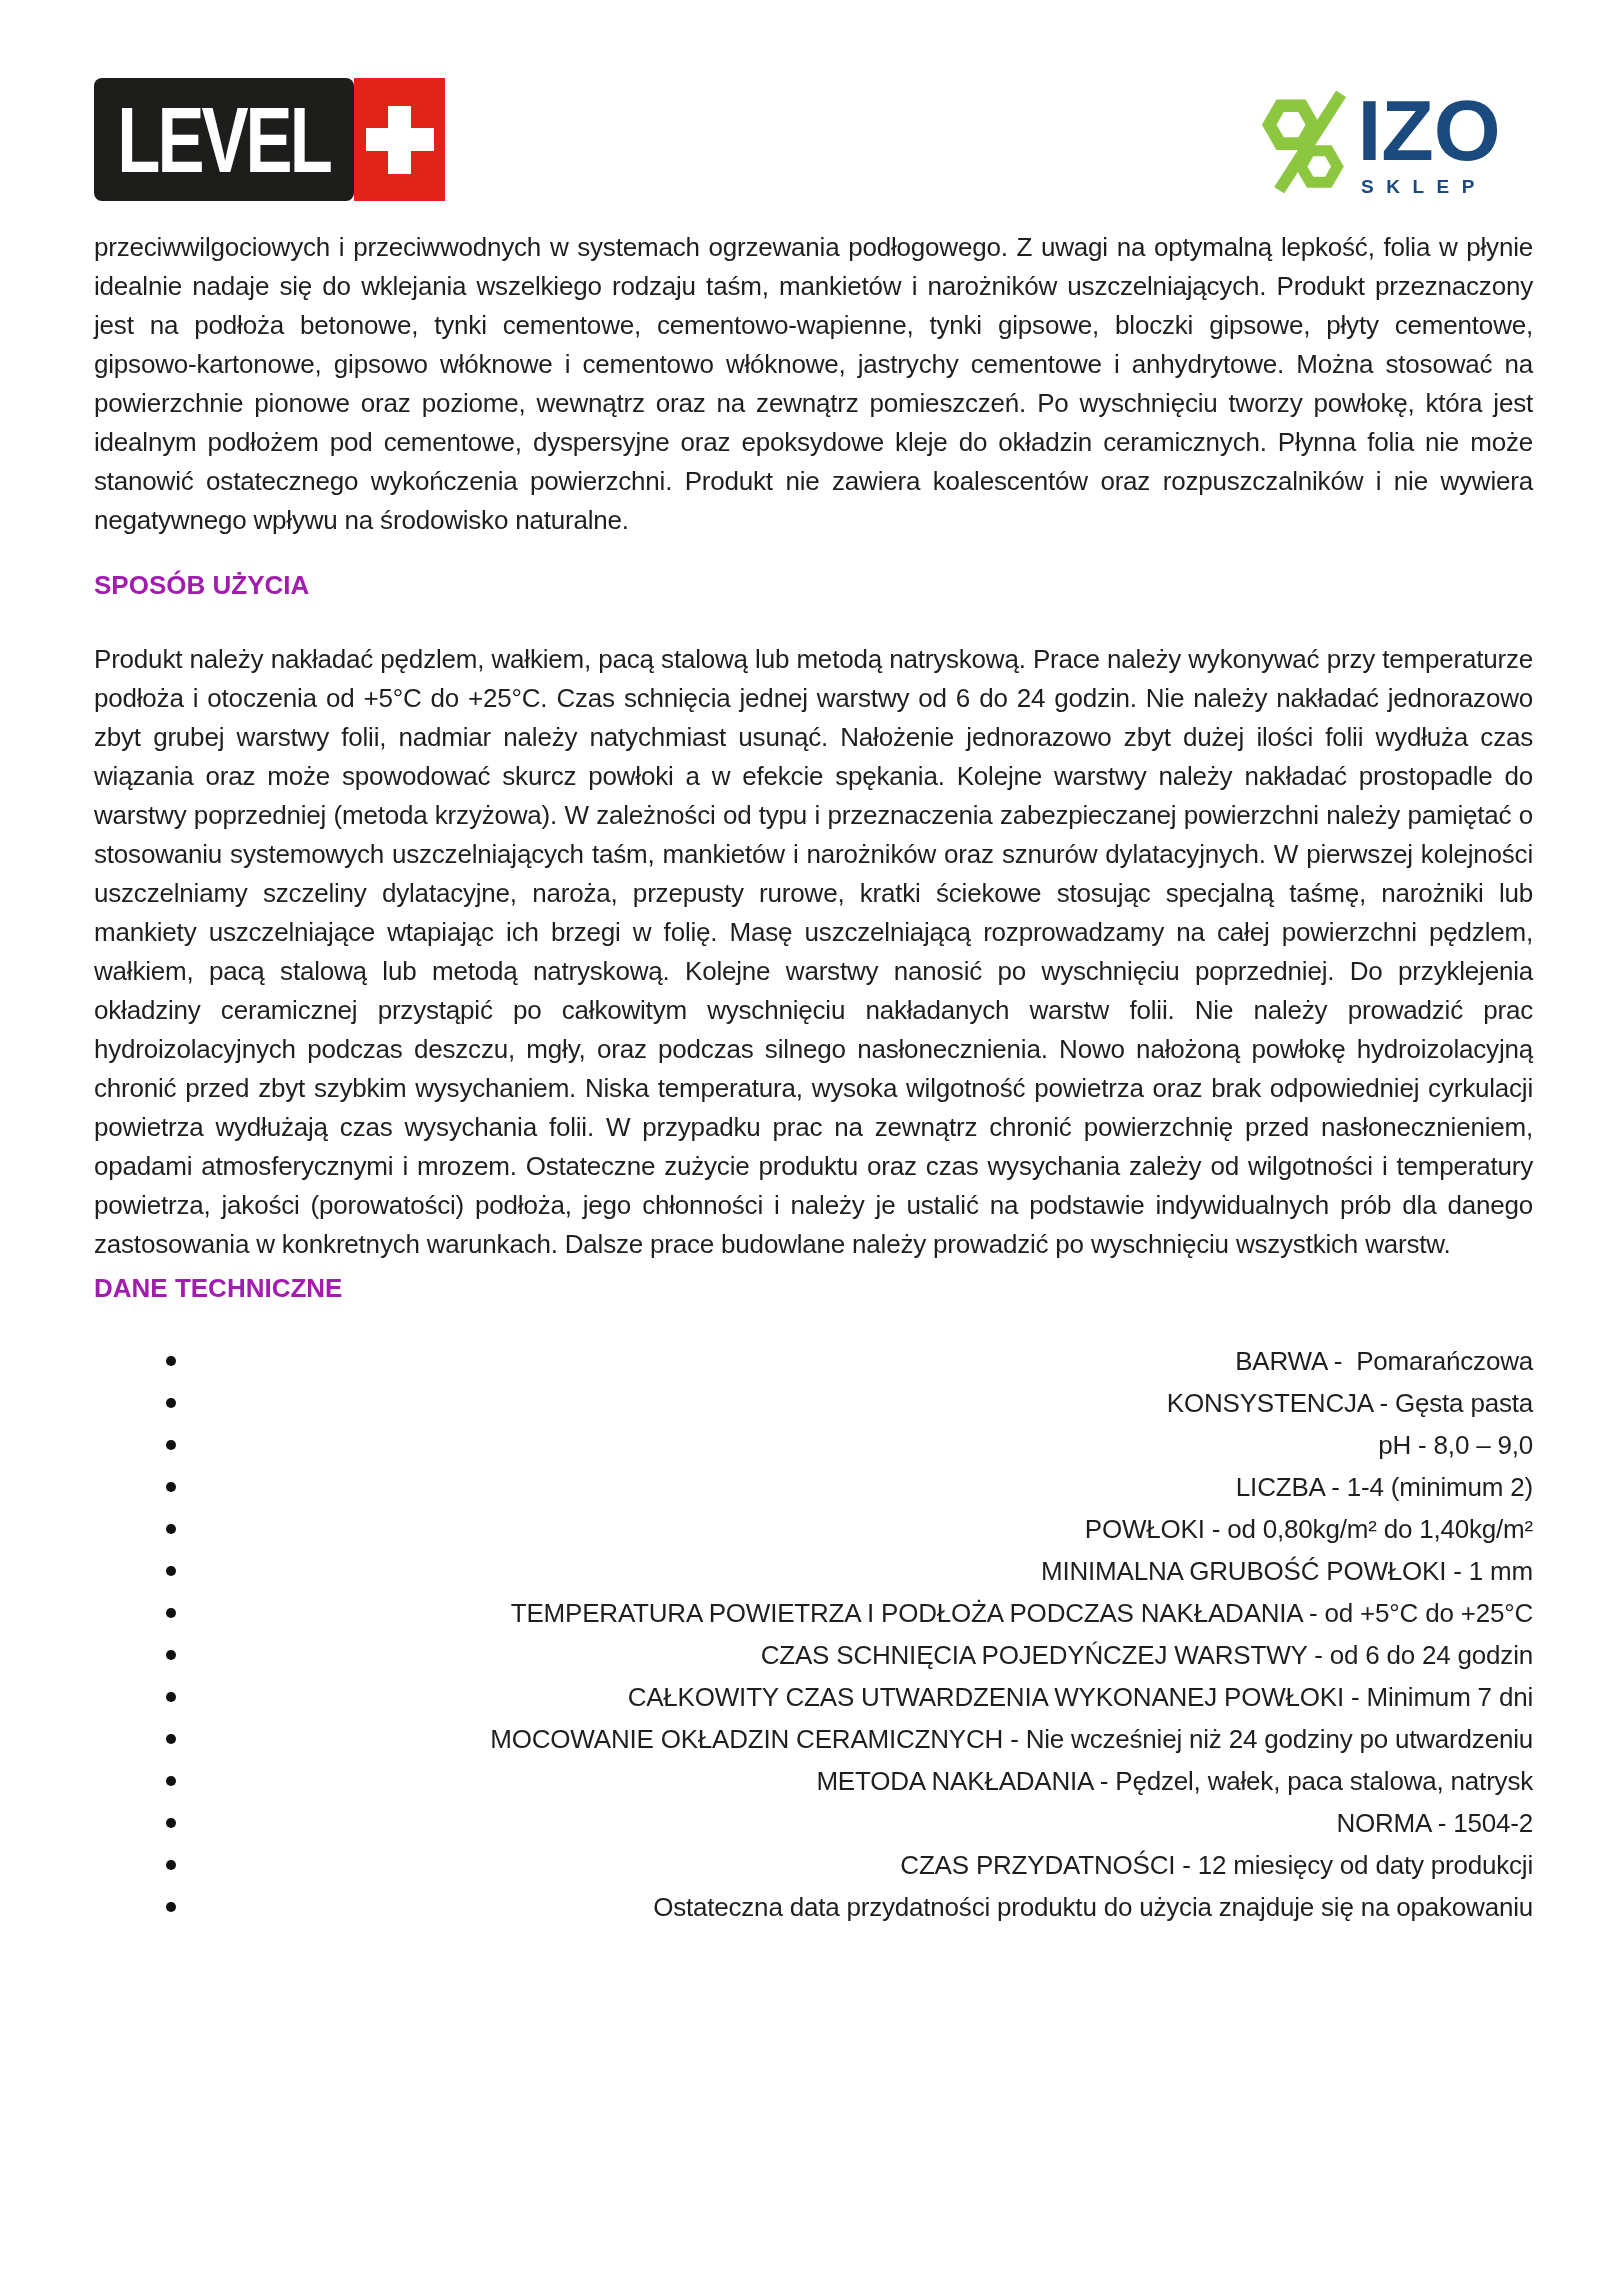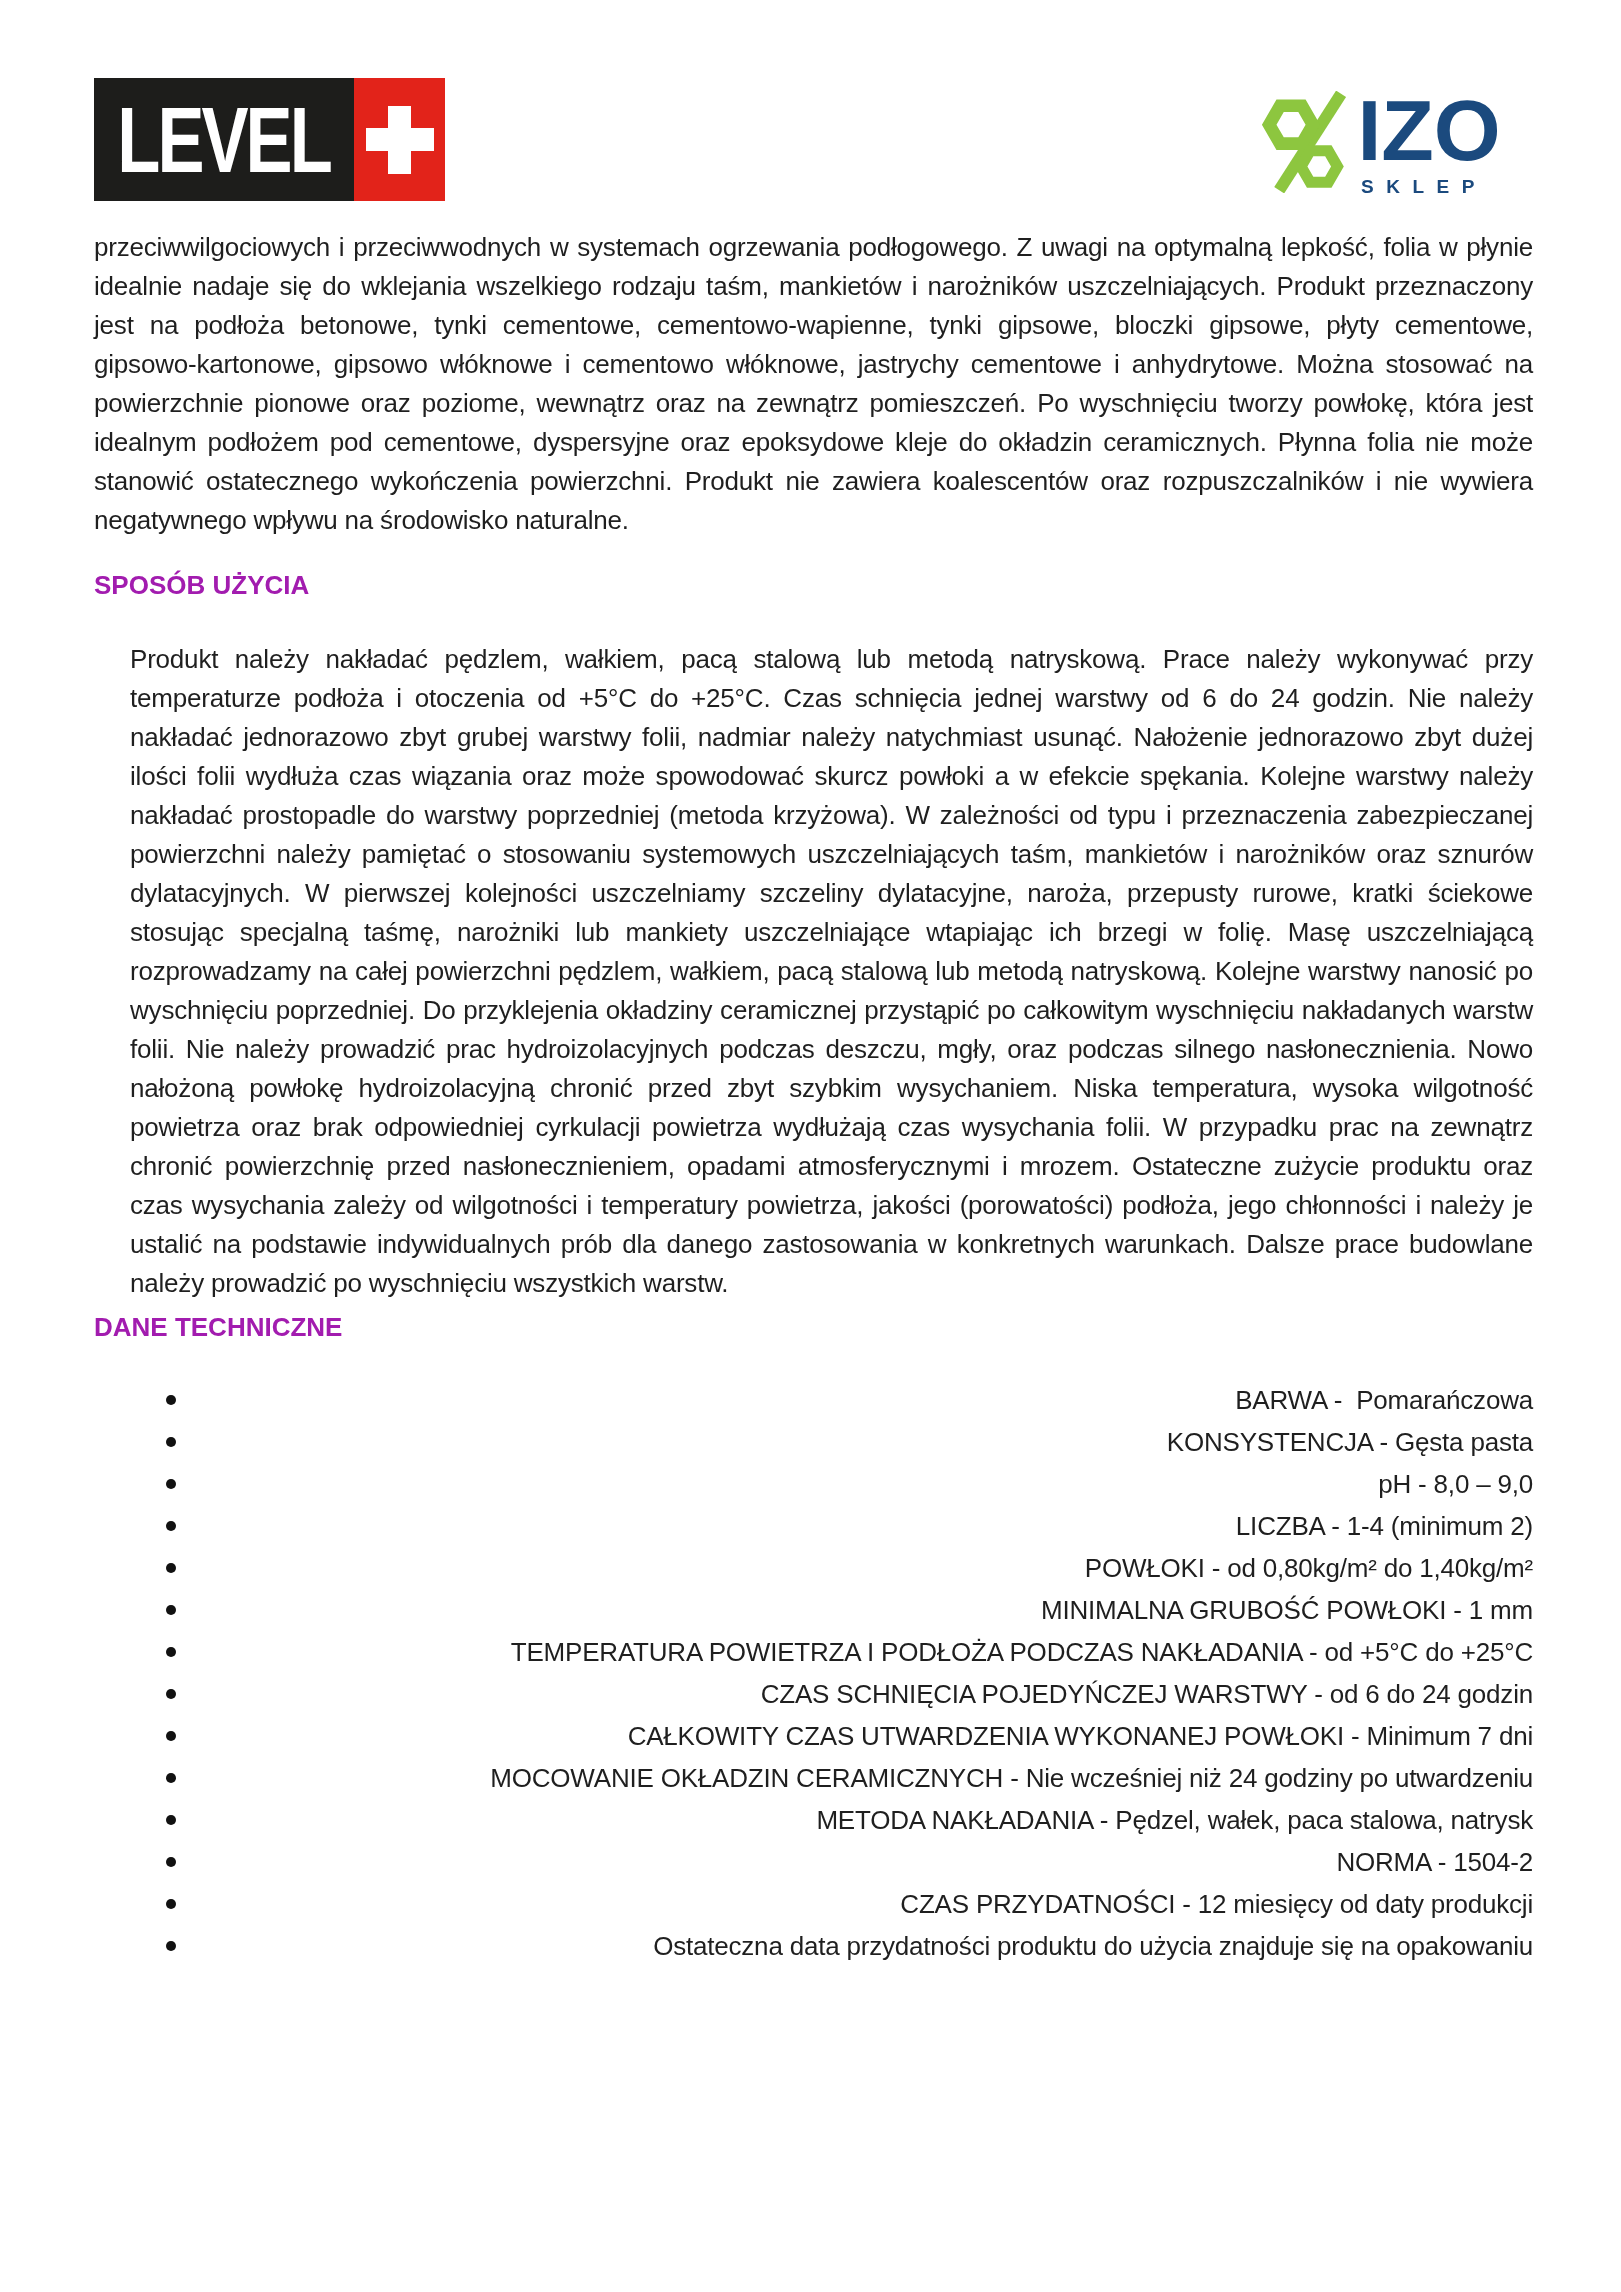--- a/index.html
+++ b/index.html
@@ -10,21 +10,21 @@
     font-family:"Liberation Sans", sans-serif;
     color:#1f1f1f;
     overflow:hidden;
     margin:0 auto;
   }
 
   
   .level-logo{position:absolute;left:94px;top:78px;display:flex;height:123px;}
   .level-box{
     width:260px;height:123px;background:#1d1d1b;
-    display:flex;align-items:center;justify-content:center;overflow:visible;
+    display:flex;align-items:center;justify-content:center;overflow:visible;border-radius:8px;
   }
   .level-text{
     color:#ffffff;font-weight:bold;font-size:86px;letter-spacing:-3.6px;
     transform:scale(0.82,1.08);transform-origin:center;line-height:1;
   }
   .plus-box{
     width:91px;height:123px;background:#e2231a;
     display:flex;align-items:center;justify-content:center;
   }
   .cross{position:relative;width:68px;height:68px;display:block;}
@@ -47,21 +47,21 @@
   .content{position:absolute;left:94px;right:89px;top:0;}
   .para{
     margin:0;font-size:26px;line-height:39px;text-align:justify;
     letter-spacing:-0.2px;
   }
   .para-intro{padding-top:228px;}
   .heading{
     margin:0;font-size:26px;font-weight:bold;color:#a21caf;line-height:27px;
   }
   .heading-usage{margin-top:32px;}
-  .para-usage{margin-top:41px;margin-left:36px;}
+  .para-usage{margin-top:41px;}
   .heading-tech{margin-top:11px;}
 
   .tech-list{
     list-style:none;margin:38px 0 0 0;padding:0;text-align:right;
   }
   .tech-item{
     position:relative;padding-left:121px;line-height:42px;font-size:26px;
     letter-spacing:-0.2px;
   }
   .bullet-dot{

